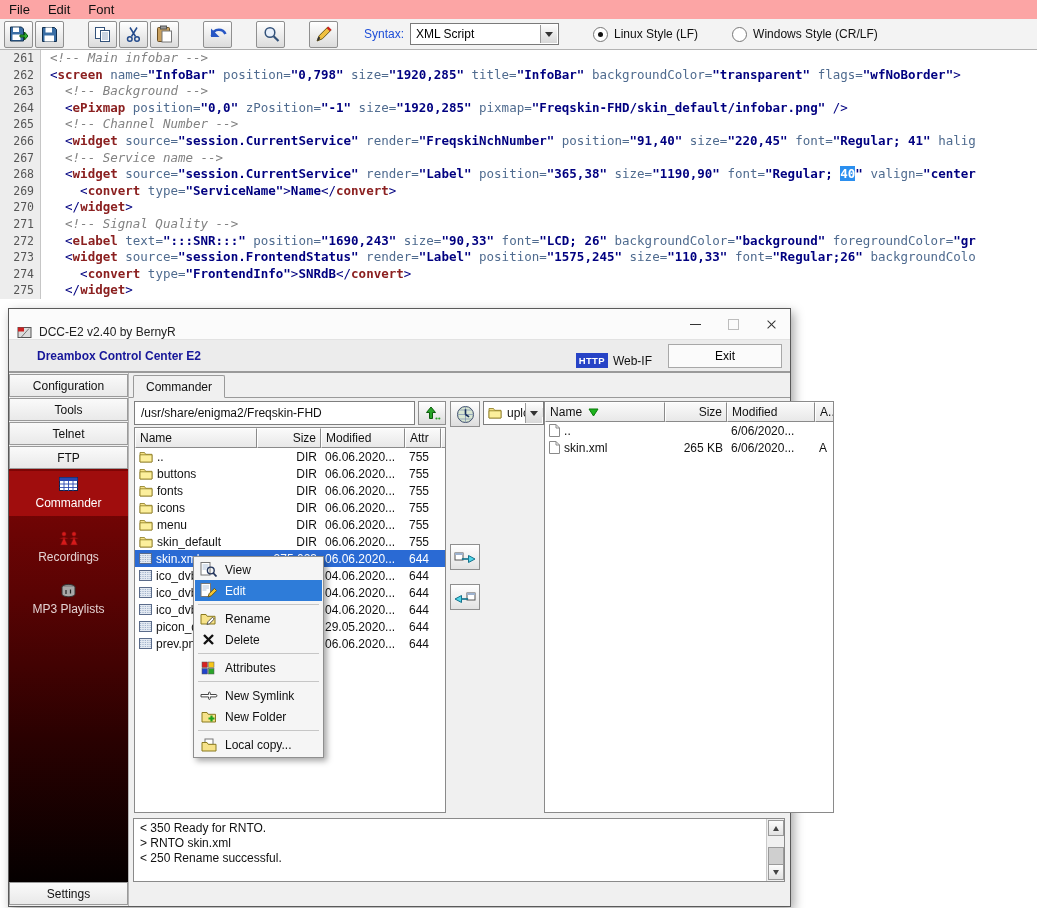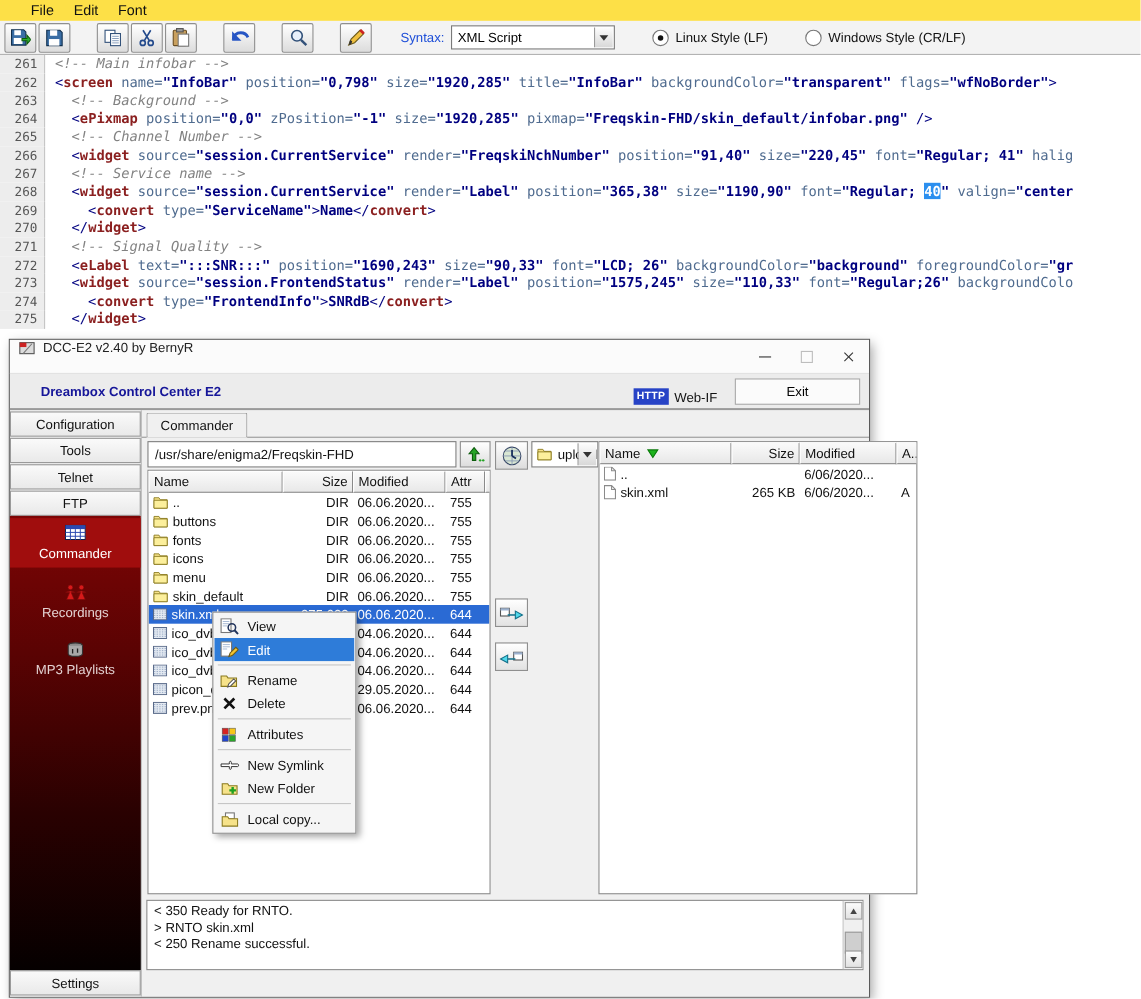--- a/index.html
+++ b/index.html
@@ -1,19 +1,19 @@
 <!DOCTYPE html>
 <html><head>
 <meta charset="utf-8">
 <style>
   html,body{margin:0;padding:0}
   body{width:1037px;height:908px;overflow:hidden;background:#fff;font-family:"Liberation Sans",sans-serif;position:relative}
 
   
-  #editor-menu{height:19px;display:flex;align-items:flex-end;padding-left:19px;background:#fde047;font-size:13px;color:#111}
+  #editor-menu{height:19px;display:flex;align-items:flex-end;padding-left:0;background:#fca5a5;font-size:13px;color:#111}
   .mitem{padding:2px 9px;cursor:default}
   #toolbar{height:30px;background:#f3f3f3;border-bottom:1px solid #b3b3b3;display:flex;align-items:center;padding-left:4px}
   .tbtn{width:27px;height:25px;border:1px solid #8f8f8f;background:linear-gradient(#ffffff,#dcdcdc);margin-right:2px;display:flex;align-items:center;justify-content:center;border-radius:2px}
   .tgap{width:22px}
   .syntax-label{font-size:12px;margin:0 6px 0 24px;color:#1d4ed8}
   .combo{width:142px;height:20px;border:1px solid #7a7a7a;background:#fff;display:flex;align-items:center;font-size:12px;padding-left:5px;position:relative}
   .combo-btn{position:absolute;right:1px;top:1px;bottom:1px;width:16px;background:linear-gradient(#fdfdfd,#d8d8d8);border-left:1px solid #9a9a9a;display:flex;align-items:center;justify-content:center}
   .tri-down{width:0;height:0;border-left:4px solid transparent;border-right:4px solid transparent;border-top:5px solid #333}
   .radio-wrap{display:flex;align-items:center;font-size:12px;margin-left:34px;color:#111}
   .radio{width:13px;height:13px;border-radius:50%;border:1px solid #777;background:#fff;margin-right:6px;display:flex;align-items:center;justify-content:center}
@@ -26,21 +26,21 @@
   .tok-c{color:#828282;font-style:italic}
   .tok-b{color:#000080}
   .tok-t{color:#8b2020;font-weight:bold}
   .tok-a{color:#4f6b8f}
   .tok-v{color:#000080;font-weight:bold}
   .tok-s{color:#fff;background:#2b8fef;font-weight:bold}
   .tok-p{color:#333}
 
   
   #win{position:absolute;left:8px;top:308px;width:781px;height:597px;background:#f0f0f0;border:1px solid #5a5a5a;box-shadow:3px 4px 10px rgba(0,0,0,.35);display:flex;flex-direction:column;z-index:10}
-  #titlebar{height:30px;flex:none;background:#fbfbfb;display:flex;align-items:flex-start;padding-left:8px;font-size:12px;color:#222;border-bottom:1px solid #e2e2e2}
+  #titlebar{height:30px;flex:none;background:#fbfbfb;display:flex;align-items:flex-end;padding-left:8px;font-size:12px;color:#222;border-bottom:1px solid #e2e2e2}
   #title-text{margin-left:6px}
   #wbtns{margin-left:auto;display:flex;height:100%}
   .wbtn{width:38px;height:100%;display:flex;align-items:center;justify-content:center}
   .glyph-min{width:11px;border-top:1px solid #333}
   .glyph-max{width:9px;height:9px;border:1px solid #bdbdbd}
   .glyph-close{position:relative;width:11px;height:11px}
   .glyph-close:before,.glyph-close:after{content:"";position:absolute;left:5px;top:0;width:1px;height:11px;background:#333}
   .glyph-close:before{transform:rotate(45deg)}
   .glyph-close:after{transform:rotate(-45deg)}
 

